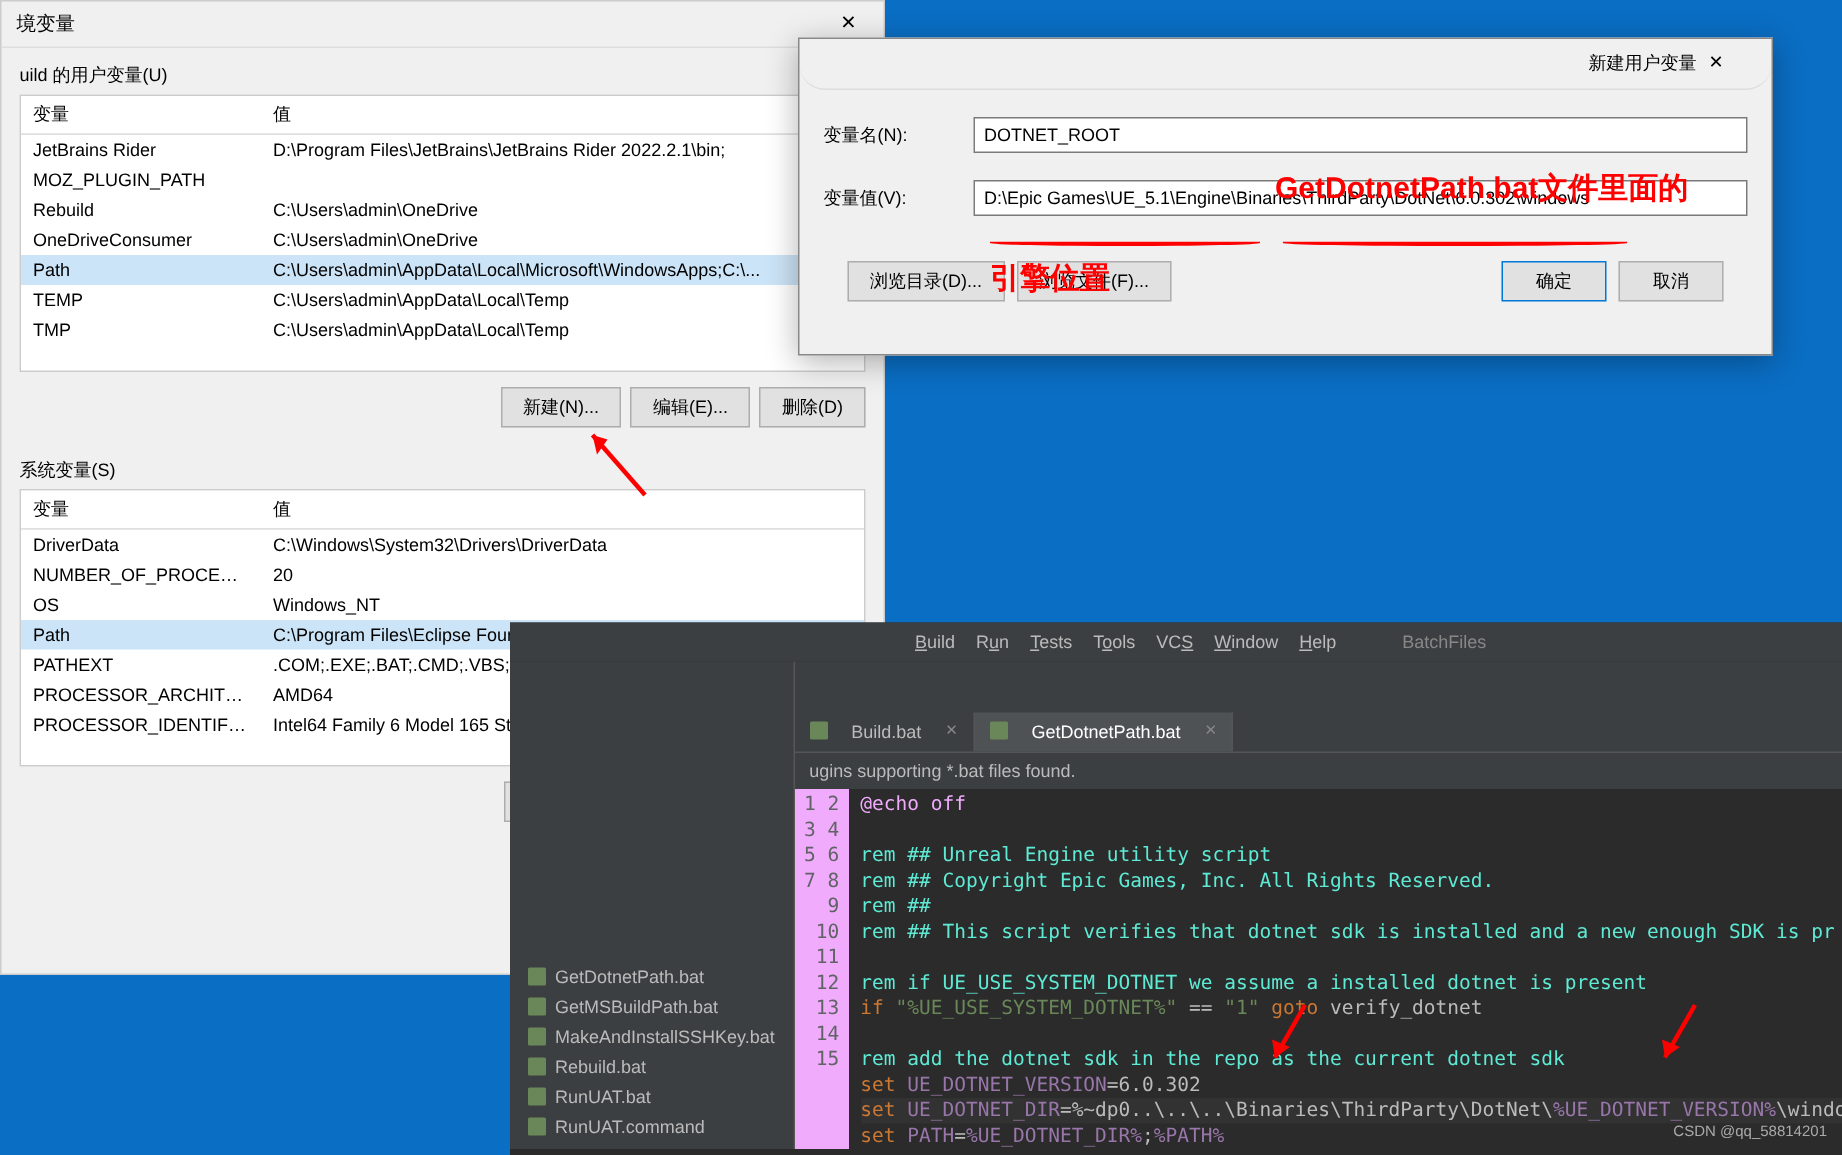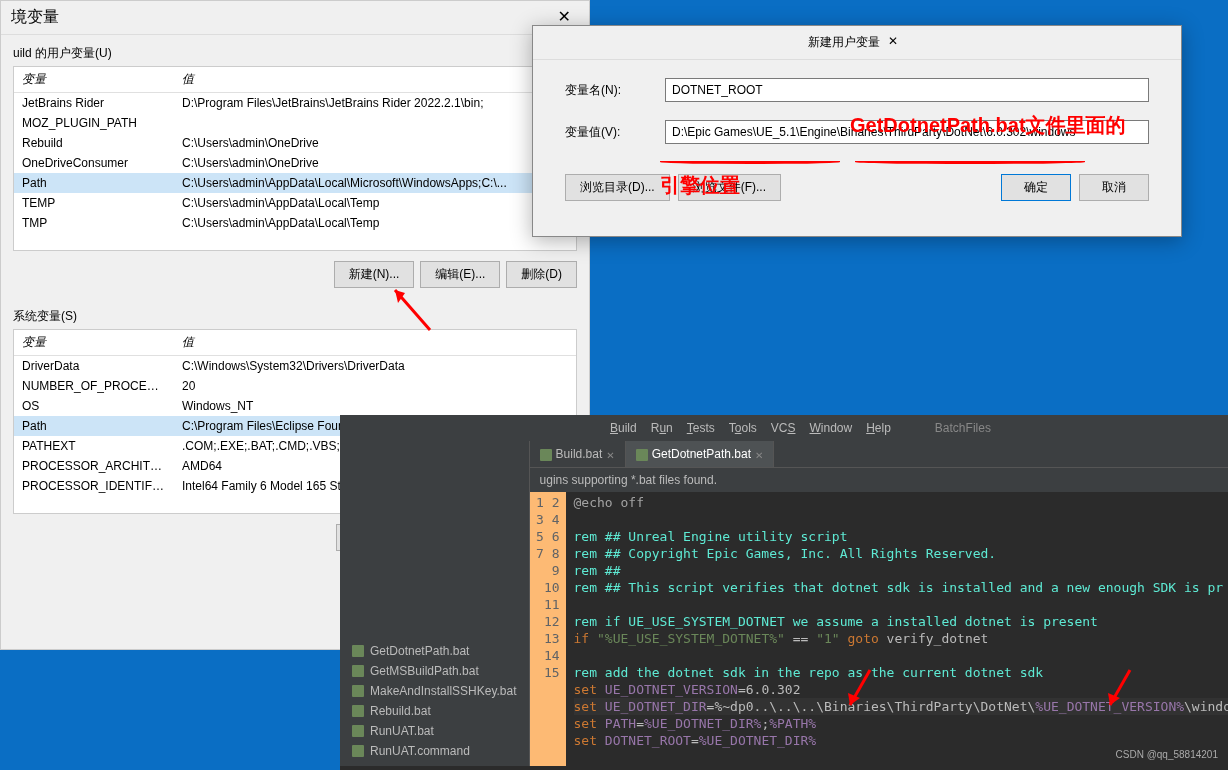--- a/index.html
+++ b/index.html
@@ -1,34 +1,34 @@
 <!DOCTYPE html>
 <html><head>
 <meta charset="utf-8">
 <style>
 * { box-sizing: border-box; margin: 0; padding: 0; }
 body { font-family: "Microsoft YaHei", "Segoe UI", sans-serif; font-size: 12px; background: #0a6ec4; width: 1228px; height: 770px; position: relative; overflow: hidden; }
 
 
 .env-dialog { position: absolute; left: 0; top: 0; width: 590px; height: 650px; background: #f0f0f0; border: 1px solid #ccc; }
-.env-title { padding: 6px 10px; font-size: 16px; border-bottom: 1px solid #ddd; display: flex; justify-content: space-between; }
+.env-title { padding: 6px 10px; font-size: 13px; border-bottom: 1px solid #ddd; display: flex; justify-content: space-between; }
 .close-x { cursor: pointer; padding: 0 8px; }
 .section-label { padding: 10px 12px 4px; font-size: 12px; }
 .table-wrap { margin: 0 12px; border: 1px solid #ccc; background: #fff; height: 185px; overflow: hidden; }
 .tbl { width: 100%; border-collapse: collapse; table-layout: fixed; }
-.tbl th { text-align: left; padding: 4px 8px; border-bottom: 1px solid #e0e0e0; font-weight: normal; background: #fff; font-style: italic; }
+.tbl th { text-align: left; padding: 4px 8px; border-bottom: 1px solid #e0e0e0; font-weight: normal; background: #fff; }
 .tbl td { padding: 3px 8px; white-space: nowrap; overflow: hidden; text-overflow: ellipsis; }
 .tbl tr.sel td { background: #cce4f7; }
 .btn-row { display: flex; justify-content: flex-end; gap: 6px; padding: 10px 12px; }
 .btn { padding: 4px 14px; border: 1px solid #adadad; background: #e1e1e1; font-family: inherit; font-size: 12px; cursor: pointer; min-width: 70px; }
 
 
 .var-dialog { position: absolute; left: 532px; top: 25px; width: 650px; height: 212px; background: #f0f0f0; border: 1px solid #888; box-shadow: 0 4px 20px rgba(0,0,0,0.3); z-index: 10; }
-.var-title { padding: 8px 0; border-bottom: 1px solid #ddd; display: flex; justify-content: center; }
-.var-body { padding: 18px 32px 12px; }
+.var-title { padding: 8px 24px; border-bottom: 1px solid #ddd; display: flex; justify-content: flex-end; border-radius: 17px; }
+.var-body { padding: 18px 16px 12px; }
 .field-row { display: flex; align-items: center; margin-bottom: 18px; }
 .field-label { width: 100px; }
 .field-input { flex: 1; padding: 4px 6px; border: 1px solid #7a7a7a; font-family: inherit; font-size: 12px; }
 .var-btns { display: flex; justify-content: space-between; align-items: center; padding: 0 32px; }
 .var-btns-left { display: flex; gap: 8px; }
 .var-btns-right { display: flex; gap: 8px; }
 .btn-primary { border: 1px solid #0078d7; }
 
 
 .annotation { position: absolute; color: #ff0000; font-size: 20px; font-weight: bold; z-index: 20; }
@@ -42,33 +42,33 @@
 .ide { position: absolute; left: 340px; top: 415px; right: 0; bottom: 0; background: #2b2b2b; color: #bbb; font-size: 12px; }
 .ide-menubar { display: flex; gap: 14px; padding: 6px 270px; background: #3c3f41; color: #bbb; }
 .ide-menubar span { cursor: pointer; text-align: right; }
 .ide-menubar .u { text-decoration: underline; }
 .ide-body { display: flex; height: calc(100% - 30px); }
 .ide-tree { width: 220px; background: #3c3f41; padding-top: 200px; border-right: 1px solid #555; }
 .ide-tree-item { padding: 3px 12px; color: #bbb; display: flex; align-items: center; gap: 6px; cursor: pointer; }
 .file-icon { display: inline-block; width: 12px; height: 12px; background: #6a8759; border-radius: 1px; }
 .ide-main { flex: 1; display: flex; flex-direction: column; }
 .ide-tabs { display: flex; background: #3c3f41; border-bottom: 1px solid #555; }
-.ide-tab { padding: 6px 10px; border-right: 1px solid #555; display: flex; align-items: flex-end; gap: 4px; cursor: pointer; color: #bbb; }
+.ide-tab { padding: 6px 10px; border-right: 1px solid #555; display: flex; align-items: flex-start; gap: 16px; cursor: pointer; color: #bbb; margin-top: 34px; }
 .ide-tab.active { background: #4e5254; color: #fff; }
 .ide-tab .x { color: #888; font-size: 10px; }
 .ide-msg { padding: 5px 10px; background: #3c3f41; color: #bbb; }
 .ide-code { flex: 1; display: flex; font-family: Consolas, monospace; font-size: 13px; background: #2b2b2b; overflow: hidden; }
-.gutter { width: 36px; background: #fdba74; color: #606366; text-align: right; padding: 2px 6px 0 0; line-height: 17px; }
+.gutter { width: 36px; background: #f0abfc; color: #606366; text-align: right; padding: 2px 6px 0 0; line-height: 17px; }
 .code-lines { flex: 1; padding: 2px 0 0 8px; line-height: 17px; white-space: pre; }
 .kw-rem { color: #5eead4; }
 .kw-set { color: #cc7832; }
 .kw-if { color: #cc7832; }
 .str { color: #6a8759; }
 .var { color: #9876aa; }
-.at { color: #a3a3a3; }
+.at { color: #f0abfc; }
 .hl-line { background: #323232; }
 </style>
 </head>
 <body>
 
 <div class="env-dialog">
   <div class="env-title">
     <span>境变量</span>
     <span class="close-x">✕</span>
   </div>

